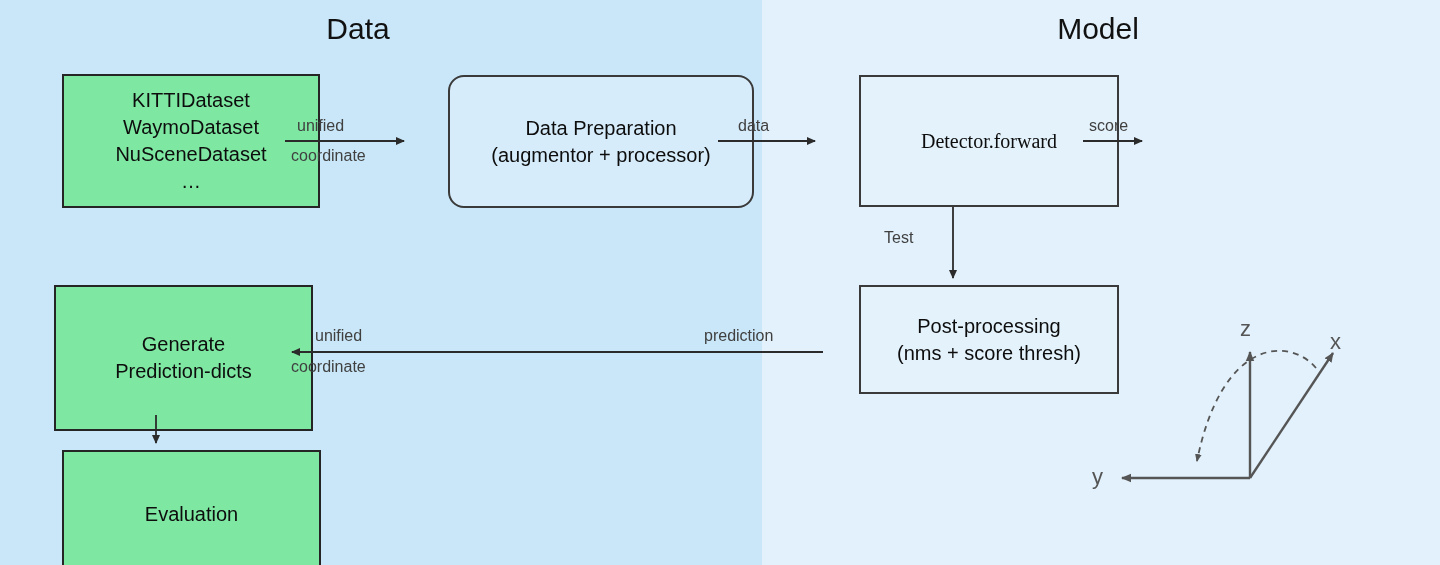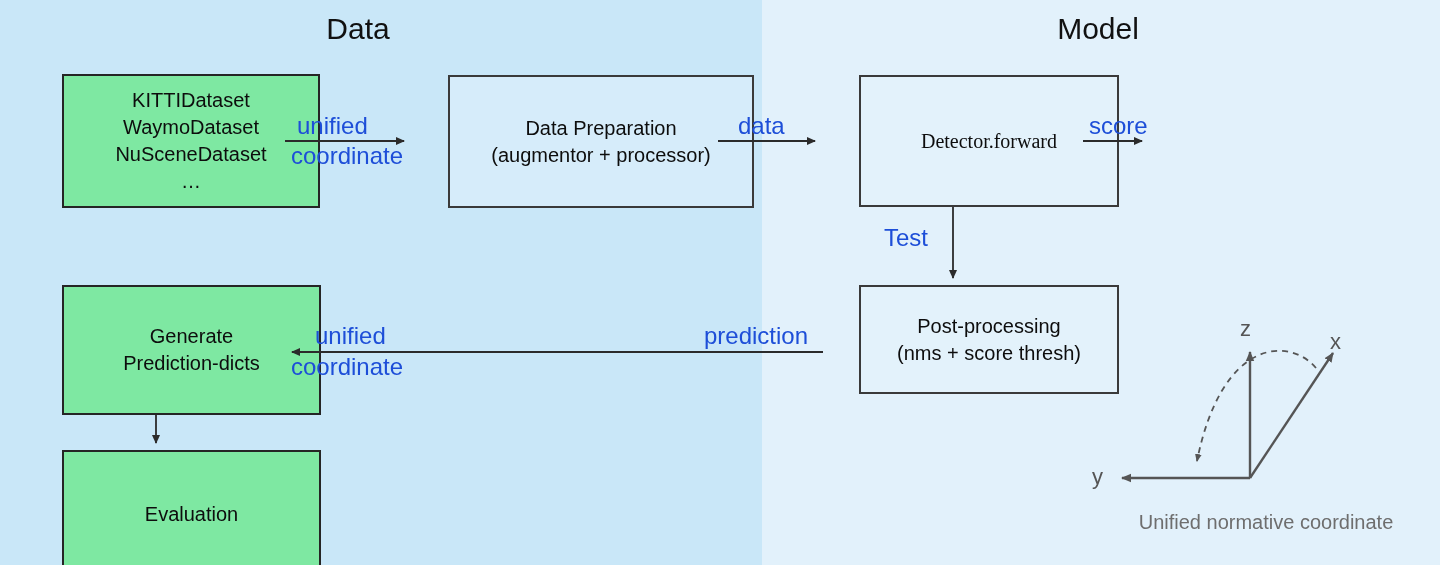--- a/index.html
+++ b/index.html
@@ -65,22 +65,22 @@
   .node.blue-light {
     background: #e3f2fb;
     border-color: #3a3a3a;
   }
   .node .node-label {
     white-space: pre-line;
     display: block;
   }
   .edge-label {
     position: absolute;
-    font-size: 24px;
-    color: #1d4ed8;
+    font-size: 16px;
+    color: #404040;
     line-height: 22px;
     white-space: nowrap;
   }
   .axis-caption {
     position: absolute;
     font-size: 20px;
     color: #6e6e6e;
     white-space: nowrap;
     transform: translateX(-50%);
   }
@@ -105,36 +105,36 @@
   <div class="region-title" style="left:358px; top:12px;">Data</div>
   <div class="region-title" style="left:1098px; top:12px;">Model</div>
 
   <div class="node green" style="left:26px; top:74px; width:258px; height:134px;">
     <span class="node-label">KITTIDataset
 WaymoDataset
 NuSceneDataset
 …</span>
   </div>
 
-  <div class="node blue" style="left:412px; top:75px; width:306px; height:133px;">
+  <div class="node blue" style="left:412px; top:75px; width:306px; height:133px;border-radius:16px;">
     <span class="node-label">Data Preparation
 (augmentor + processor)</span>
   </div>
 
   <div class="node blue-light" style="left:823px; top:75px; width:260px; height:132px;font-family:Liberation Serif, serif;">
     <span class="node-label">Detector.forward</span>
   </div>
 
 
   <div class="node blue-light" style="left:823px; top:285px; width:260px; height:109px;">
     <span class="node-label">Post-processing
 (nms + score thresh)</span>
   </div>
 
-  <div class="node green" style="left:26px; top:285px; width:259px; height:130px;">
+  <div class="node green" style="left:18px; top:285px; width:259px; height:146px;">
     <span class="node-label">Generate
 Prediction-dicts</span>
   </div>
 
   <div class="node green" style="left:26px; top:450px; width:259px; height:128px;">
     <span class="node-label">Evaluation</span>
   </div>
 
   <svg class="overlay">
     <defs>
@@ -165,21 +165,20 @@
       <line x1="1250" y1="478" x2="1250" y2="352" stroke="#555555" stroke-width="2.4" marker-end="url(#ah-gray)"></line>
       <line x1="1250" y1="478" x2="1333" y2="353" stroke="#555555" stroke-width="2.4" marker-end="url(#ah-gray)"></line>
       <line x1="1250" y1="478" x2="1122" y2="478" stroke="#555555" stroke-width="2.4" marker-end="url(#ah-gray)"></line>
       <path d="M1316,368 C1290,337 1222,337 1197,461" fill="none" stroke="#555555" stroke-width="1.8" stroke-dasharray="6,5" marker-end="url(#ah-gray-sm)"></path>
     </g>
   </svg>
 
   <div class="edge-label" style="left:1240px; top:318px; font-size:22px; color:#555555;">z</div>
   <div class="edge-label" style="left:1330px; top:331px; font-size:22px; color:#555555;">x</div>
   <div class="edge-label" style="left:1092px; top:466px; font-size:22px; color:#555555;">y</div>
-  <div class="axis-caption" style="left:1266px; top:511px;">Unified normative coordinate</div>
 
   <div class="edge-label" style="left:297px; top:115px;">unified</div>
   <div class="edge-label" style="left:291px; top:145px;">coordinate</div>
 
   <div class="edge-label" style="left:738px; top:115px;">data</div>
 
   <div class="edge-label" style="left:1089px; top:115px;">score</div>
 
   <div class="edge-label" style="left:884px; top:227px;">Test</div>
 

